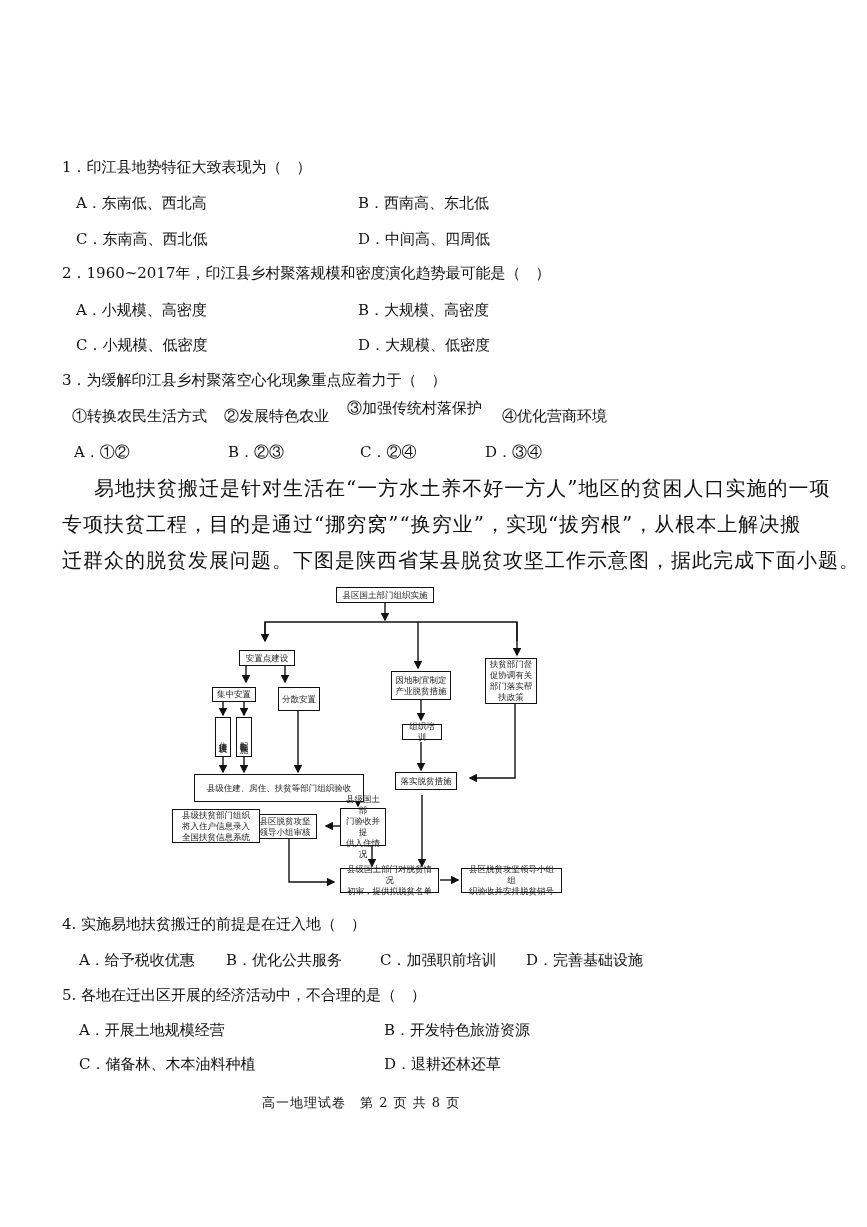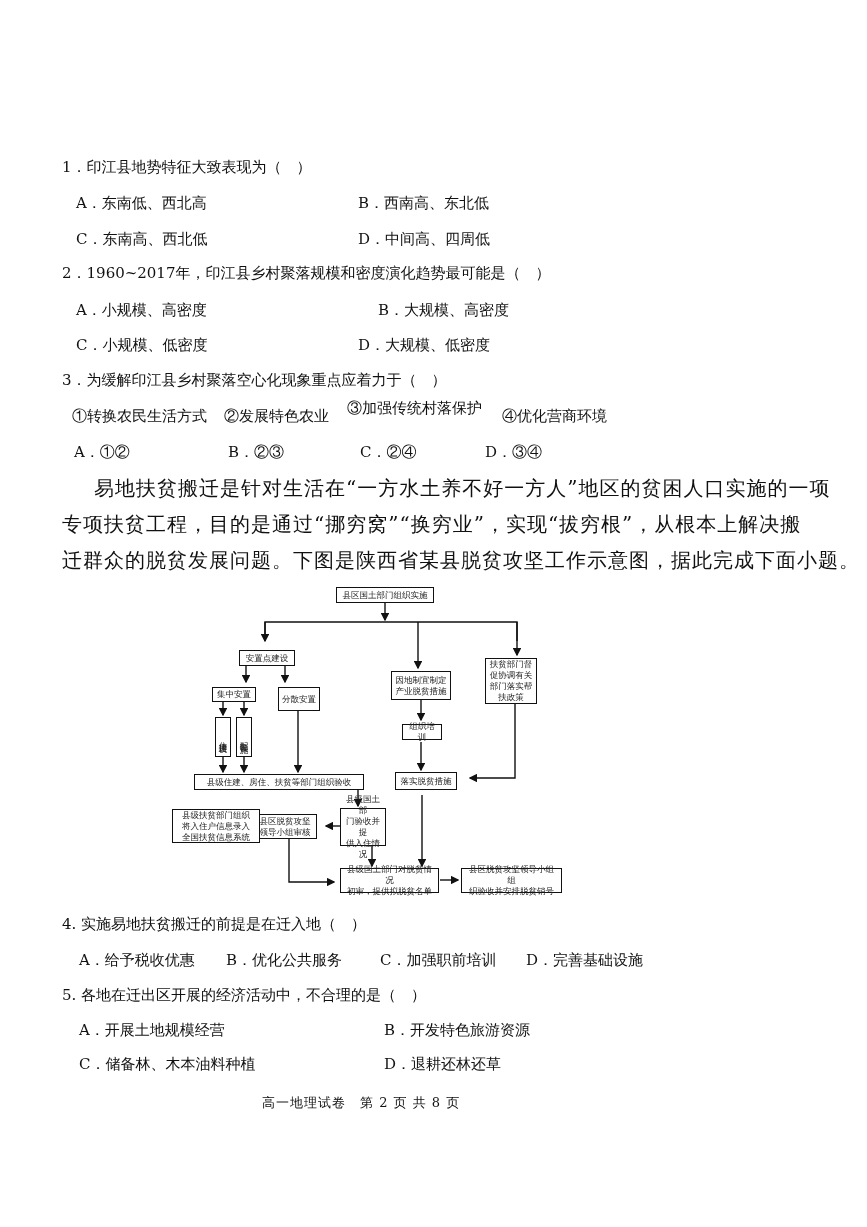--- a/index.html
+++ b/index.html
@@ -15,21 +15,21 @@
 <body>
 
 <div class="ln" style="left:62px;top:157px;">1．印江县地势特征大致表现为（　）</div>
 <div class="ln" style="left:76px;top:193px;">A．东南低、西北高</div>
 <div class="ln" style="left:358px;top:193px;">B．西南高、东北低</div>
 <div class="ln" style="left:76px;top:229px;">C．东南高、西北低</div>
 <div class="ln" style="left:358px;top:229px;">D．中间高、四周低</div>
 
 <div class="ln" style="left:62px;top:263px;">2．1960~2017年，印江县乡村聚落规模和密度演化趋势最可能是（　）</div>
 <div class="ln" style="left:76px;top:300px;">A．小规模、高密度</div>
-<div class="ln" style="left:358px;top:300px;margin-left:20px;">B．大规模、高密度</div>
+<div class="ln" style="left:358px;top:300px;">B．大规模、高密度</div>
 <div class="ln" style="left:76px;top:335px;">C．小规模、低密度</div>
 <div class="ln" style="left:358px;top:335px;">D．大规模、低密度</div>
 
 <div class="ln" style="left:62px;top:370px;">3．为缓解印江县乡村聚落空心化现象重点应着力于（　）</div>
 <div class="ln" style="left:72px;top:406px;">①转换农民生活方式</div>
 <div class="ln" style="left:224px;top:406px;">②发展特色农业</div>
 <div class="ln" style="left:347px;top:398px;">③加强传统村落保护</div>
 <div class="ln" style="left:502px;top:406px;">④优化营商环境</div>
 <div class="ln" style="left:74px;top:442px;">A．①②</div>
 <div class="ln" style="left:228px;top:442px;">B．②③</div>
@@ -78,21 +78,21 @@
 <div class="box" style="left:278px;top:687px;width:42px;height:24px;">分散安置</div>
 <div class="box vbox" style="left:215px;top:717px;width:16px;height:40px;">住房建设</div>
 <div class="box vbox" style="left:236px;top:717px;width:16px;height:40px;">配套设施</div>
 <div class="box" style="left:391px;top:671px;width:60px;height:29px;">因地制宜制定
 产业脱贫措施</div>
 <div class="box" style="left:402px;top:724px;width:40px;height:16px;">组织培训</div>
 <div class="box" style="left:485px;top:658px;width:52px;height:46px;">扶贫部门督
 促协调有关
 部门落实帮
 扶政策</div>
-<div class="box" style="left:194px;top:774px;width:170px;height:16px;">县级住建、房住、扶贫等部门组织验收</div>
+<div class="box" style="left:194px;top:774px;width:170px;height:28px;">县级住建、房住、扶贫等部门组织验收</div>
 <div class="box" style="left:395px;top:772px;width:62px;height:18px;">落实脱贫措施</div>
 <div class="box" style="left:340px;top:808px;width:46px;height:38px;">县级国土部
 门验收并提
 供入住情况</div>
 <div class="box" style="left:253px;top:814px;width:64px;height:25px;">县区脱贫攻坚
 领导小组审核</div>
 <div class="box" style="left:172px;top:809px;width:88px;height:34px;">县级扶贫部门组织
 将入住户信息录入
 全国扶贫信息系统</div>
 <div class="box" style="left:340px;top:868px;width:99px;height:25px;">县级国土部门对脱贫情况

